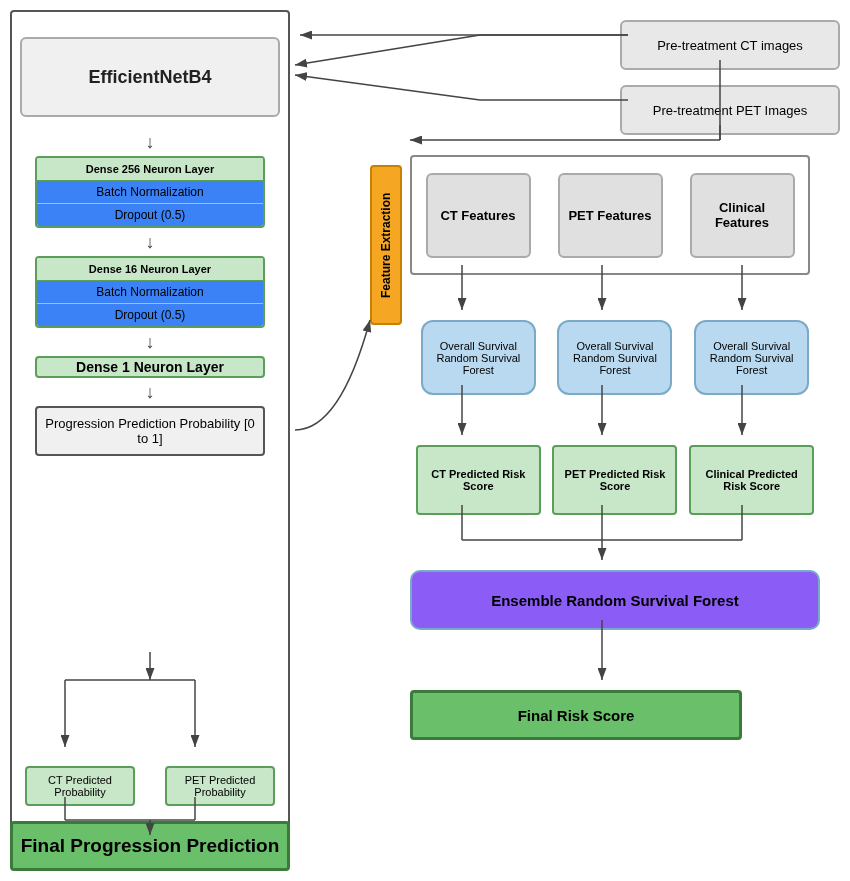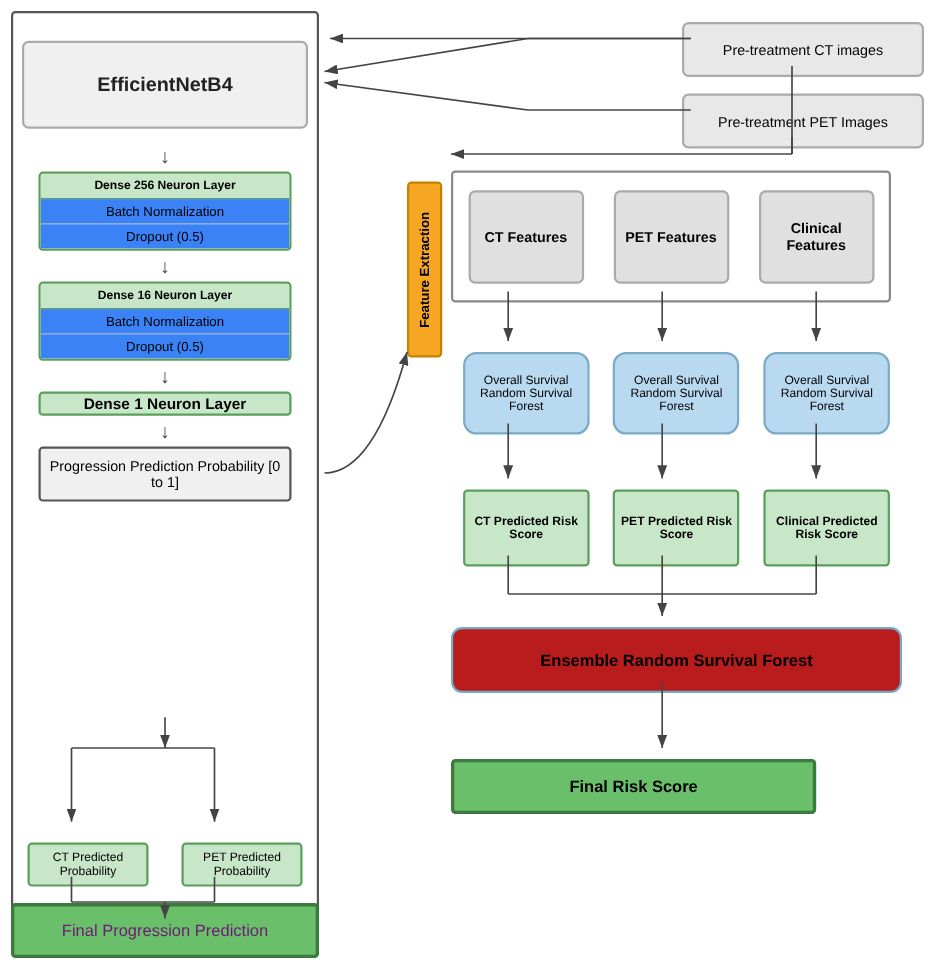--- a/index.html
+++ b/index.html
@@ -111,23 +111,23 @@
       bottom: 10px;
       left: 10px;
       width: 280px;
       height: 50px;
       border: 3px solid #3a7a3a;
       background: #6abf6a;
       border-radius: 4px;
       display: flex;
       align-items: center;
       justify-content: center;
-      font-size: 15px;
-      font-weight: normal;
-      color: #701a75;
+      font-size: 19px;
+      font-weight: bold;
+      color: #000000;
     }
     
     .right-panel {
       position: absolute;
       left: 320px;
       top: 10px;
       width: 520px;
       height: 860px;
     }
     
@@ -232,41 +232,41 @@
     
     .risk-row {
       position: absolute;
       top: 435px;
       left: 90px;
       width: 410px;
       display: flex;
       justify-content: space-around;
     }
     .risk-box {
-      width: 115px;
+      width: 125px;
       height: 70px;
       background: #c8e6c8;
       border: 2px solid #5a9e5a;
       border-radius: 4px;
       display: flex;
       align-items: center;
       justify-content: center;
       font-size: 11px;
       font-weight: bold;
       text-align: center;
       padding: 4px;
     }
     
     .ensemble-box {
       position: absolute;
       top: 560px;
       left: 90px;
       width: 410px;
       height: 60px;
-      background: #b91c1c;
+      background: #8b5cf6;
       border: 2px solid #7aaac8;
       border-radius: 10px;
       display: flex;
       align-items: center;
       justify-content: center;
       font-size: 15px;
       font-weight: bold;
       text-align: center;
     }
     

